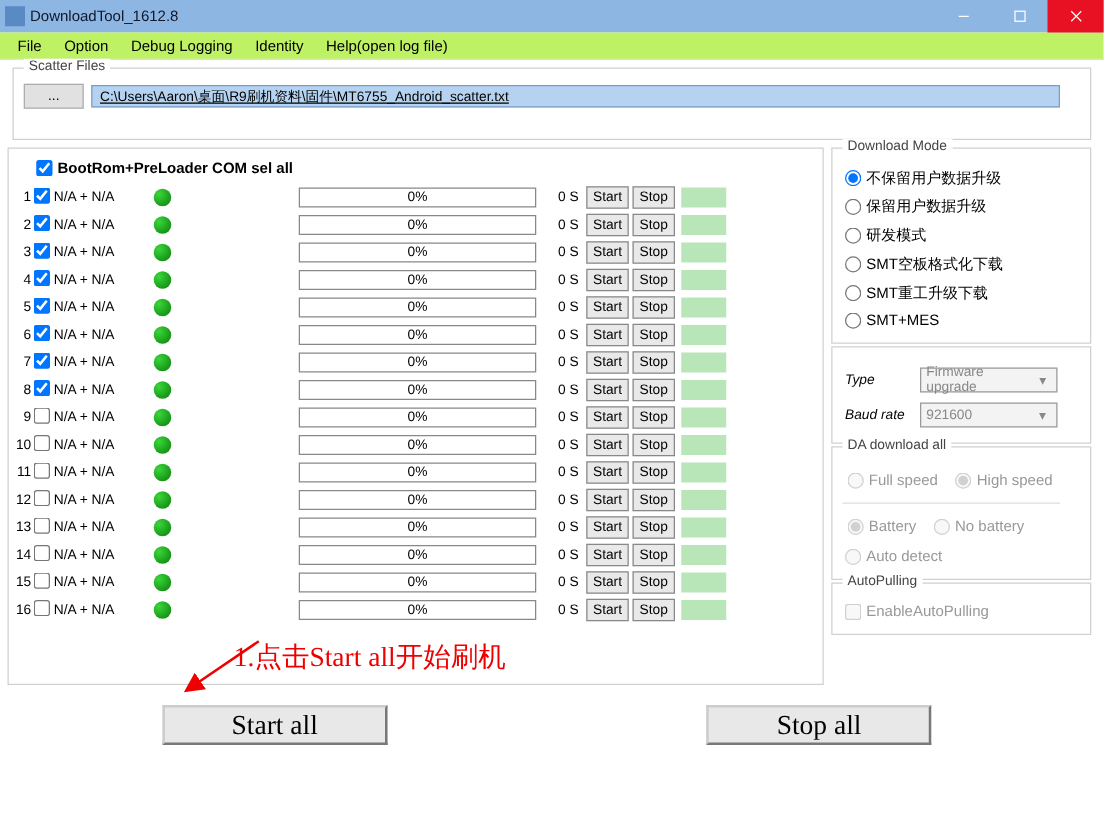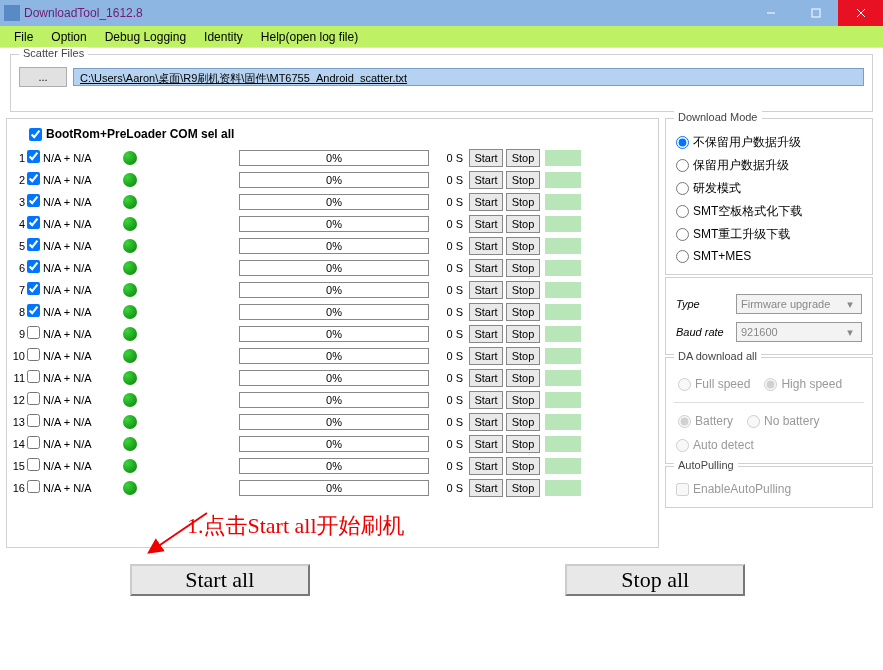--- a/index.html
+++ b/index.html
@@ -2,32 +2,32 @@
 <html><head>
 <meta charset="utf-8">
 <style>
 * { box-sizing: border-box; margin: 0; padding: 0; }
 body { font-family: "Microsoft YaHei", Tahoma, sans-serif; font-size: 12px; background: #fff; width: 883px; height: 670px; overflow: hidden; }
 
 
 .titlebar { background: #8db6e2; height: 26px; display: flex; align-items: center; justify-content: space-between; padding-left: 4px; }
 .titlebar-left { display: flex; align-items: center; gap: 4px; }
 .titlebar-icon { width: 16px; height: 16px; background: #5a8ac6; }
-.titlebar-text { color: #701a75; font-size: 12px; }
+.titlebar-text { color: #0f172a; font-size: 12px; }
 .titlebar-btns { display: flex; }
 .titlebar-btn { width: 45px; height: 26px; display: flex; align-items: center; justify-content: center; color: #fff; }
 .titlebar-btn.close { background: #e81123; }
 .titlebar-btn svg { width: 10px; height: 10px; stroke: #fff; stroke-width: 1; fill: none; }
 
 
 .menubar { background: #bef264; height: 22px; display: flex; align-items: center; padding: 0 6px; gap: 2px; border-bottom: 1px solid #e0e0e0; }
 .menuitem { padding: 2px 8px; font-size: 12px; }
 
 
-.groupbox { position: relative; border: 1px solid #d0d0d0; margin: 6px 10px; padding: 12px 8px 8px 8px; }
+.groupbox { position: relative; border: 1px solid #d0d0d0; margin: 6px 10px; padding: 12px 24px 8px 8px; }
 .groupbox > .legend { position: absolute; top: -8px; left: 8px; background: #fff; padding: 0 4px; font-size: 11px; color: #444; }
 
 
 .scatter-inner { display: flex; align-items: center; gap: 6px; }
 .scatter-btn { width: 48px; height: 20px; border: 1px solid #adadad; background: #e1e1e1; font-size: 11px; }
 .scatter-path { flex: 1; border: 1px solid #7a9ec8; background: #b5d3f0; padding: 2px 6px; font-size: 11px; height: 18px; line-height: 14px; overflow: hidden; white-space: nowrap; text-decoration: underline; }
 
 
 .main { display: flex; padding: 0 6px; gap: 6px; }
 .left-col { flex: 1; border: 1px solid #d0d0d0; padding: 8px 4px 48px 4px; position: relative; }

